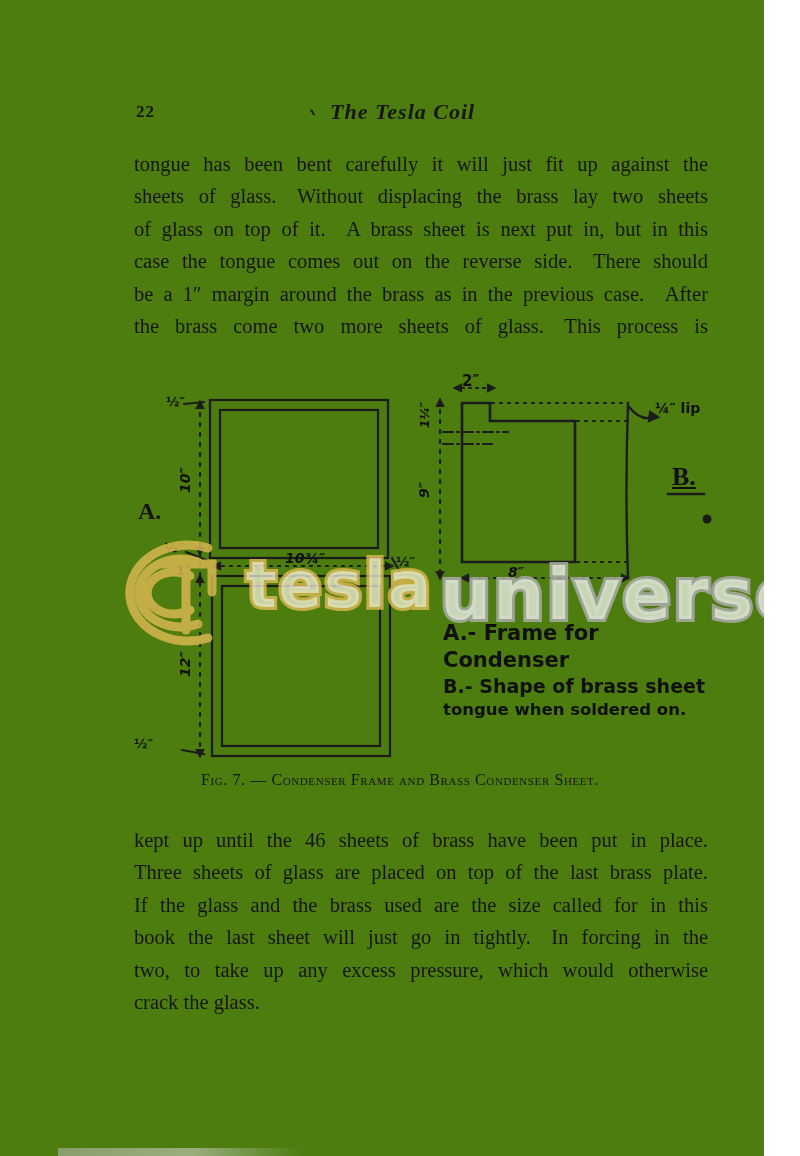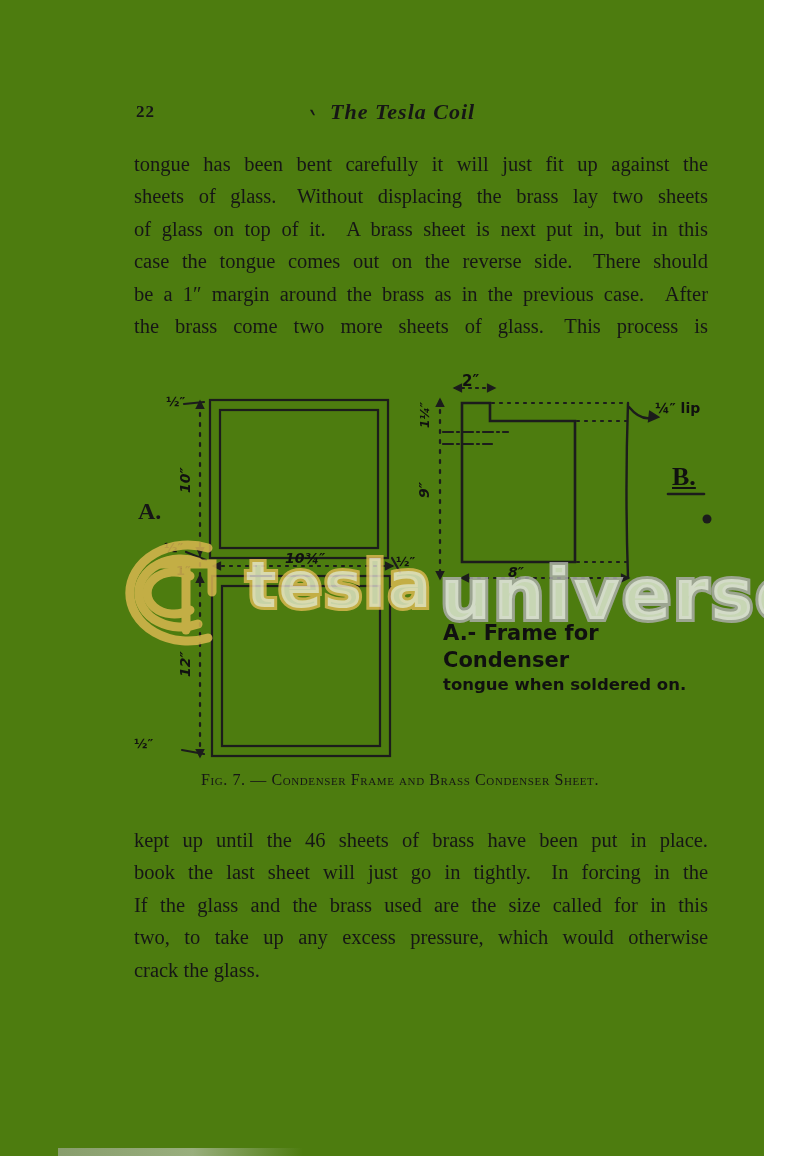--- a/index.html
+++ b/index.html
@@ -132,29 +132,31 @@
 
   <div class="biglabel b-underline hand" style="left:672px;top:462px;font-size:26px;">B.</div>
   <div class="dim hand" style="left:462px;top:372px;font-size:15px;">2″</div>
   <div class="dim rot" style="left:412px;top:408px;font-size:12px;">1¼″</div>
   <div class="dim rot" style="left:416px;top:482px;">9″</div>
   <div class="dim hand" style="left:508px;top:564px;font-size:14px;font-style:italic;">8″</div>
   <div class="dim hand" style="left:655px;top:400px;font-size:14px;">¼″ lip</div>
 
   <div class="annos hand">
     <div class="anno1">A.- Frame for Condenser</div>
+    <div class="anno2">B.- Shape of brass sheet</div>
     <div class="anno3">tongue when soldered on.</div>
   </div>
 
   <div class="caption">Fig. 7. — Condenser Frame and Brass Condenser Sheet.</div>
 
   <div class="para p2">
     <div class="line">kept up until the 46 sheets of brass have been put in place.</div>
+    <div class="line">Three sheets of glass are placed on top of the last brass plate.</div>
+    <div class="line">If the glass and the brass used are the size called for in this</div>
     <div class="line">book the last sheet will just go in tightly. In forcing in the</div>
-    <div class="line">If the glass and the brass used are the size called for in this</div>
     <div class="line">two, to take up any excess pressure, which would otherwise</div>
     <div class="line last">crack the glass.</div>
   </div>
 
   <svg id="wm-logo" width="160" height="120" viewBox="0 0 160 120">
     <g stroke="#ddba52" fill="none" stroke-width="9" stroke-linecap="round">
       <path d="M118,14 A58,48 0 1 0 118,104"></path>
       <path d="M108,28 A42,34 0 1 0 108,90"></path>
       <path d="M100,42 A27,21 0 1 0 100,76"></path>
       <path d="M70,30 L122,30 L122,58"></path>

